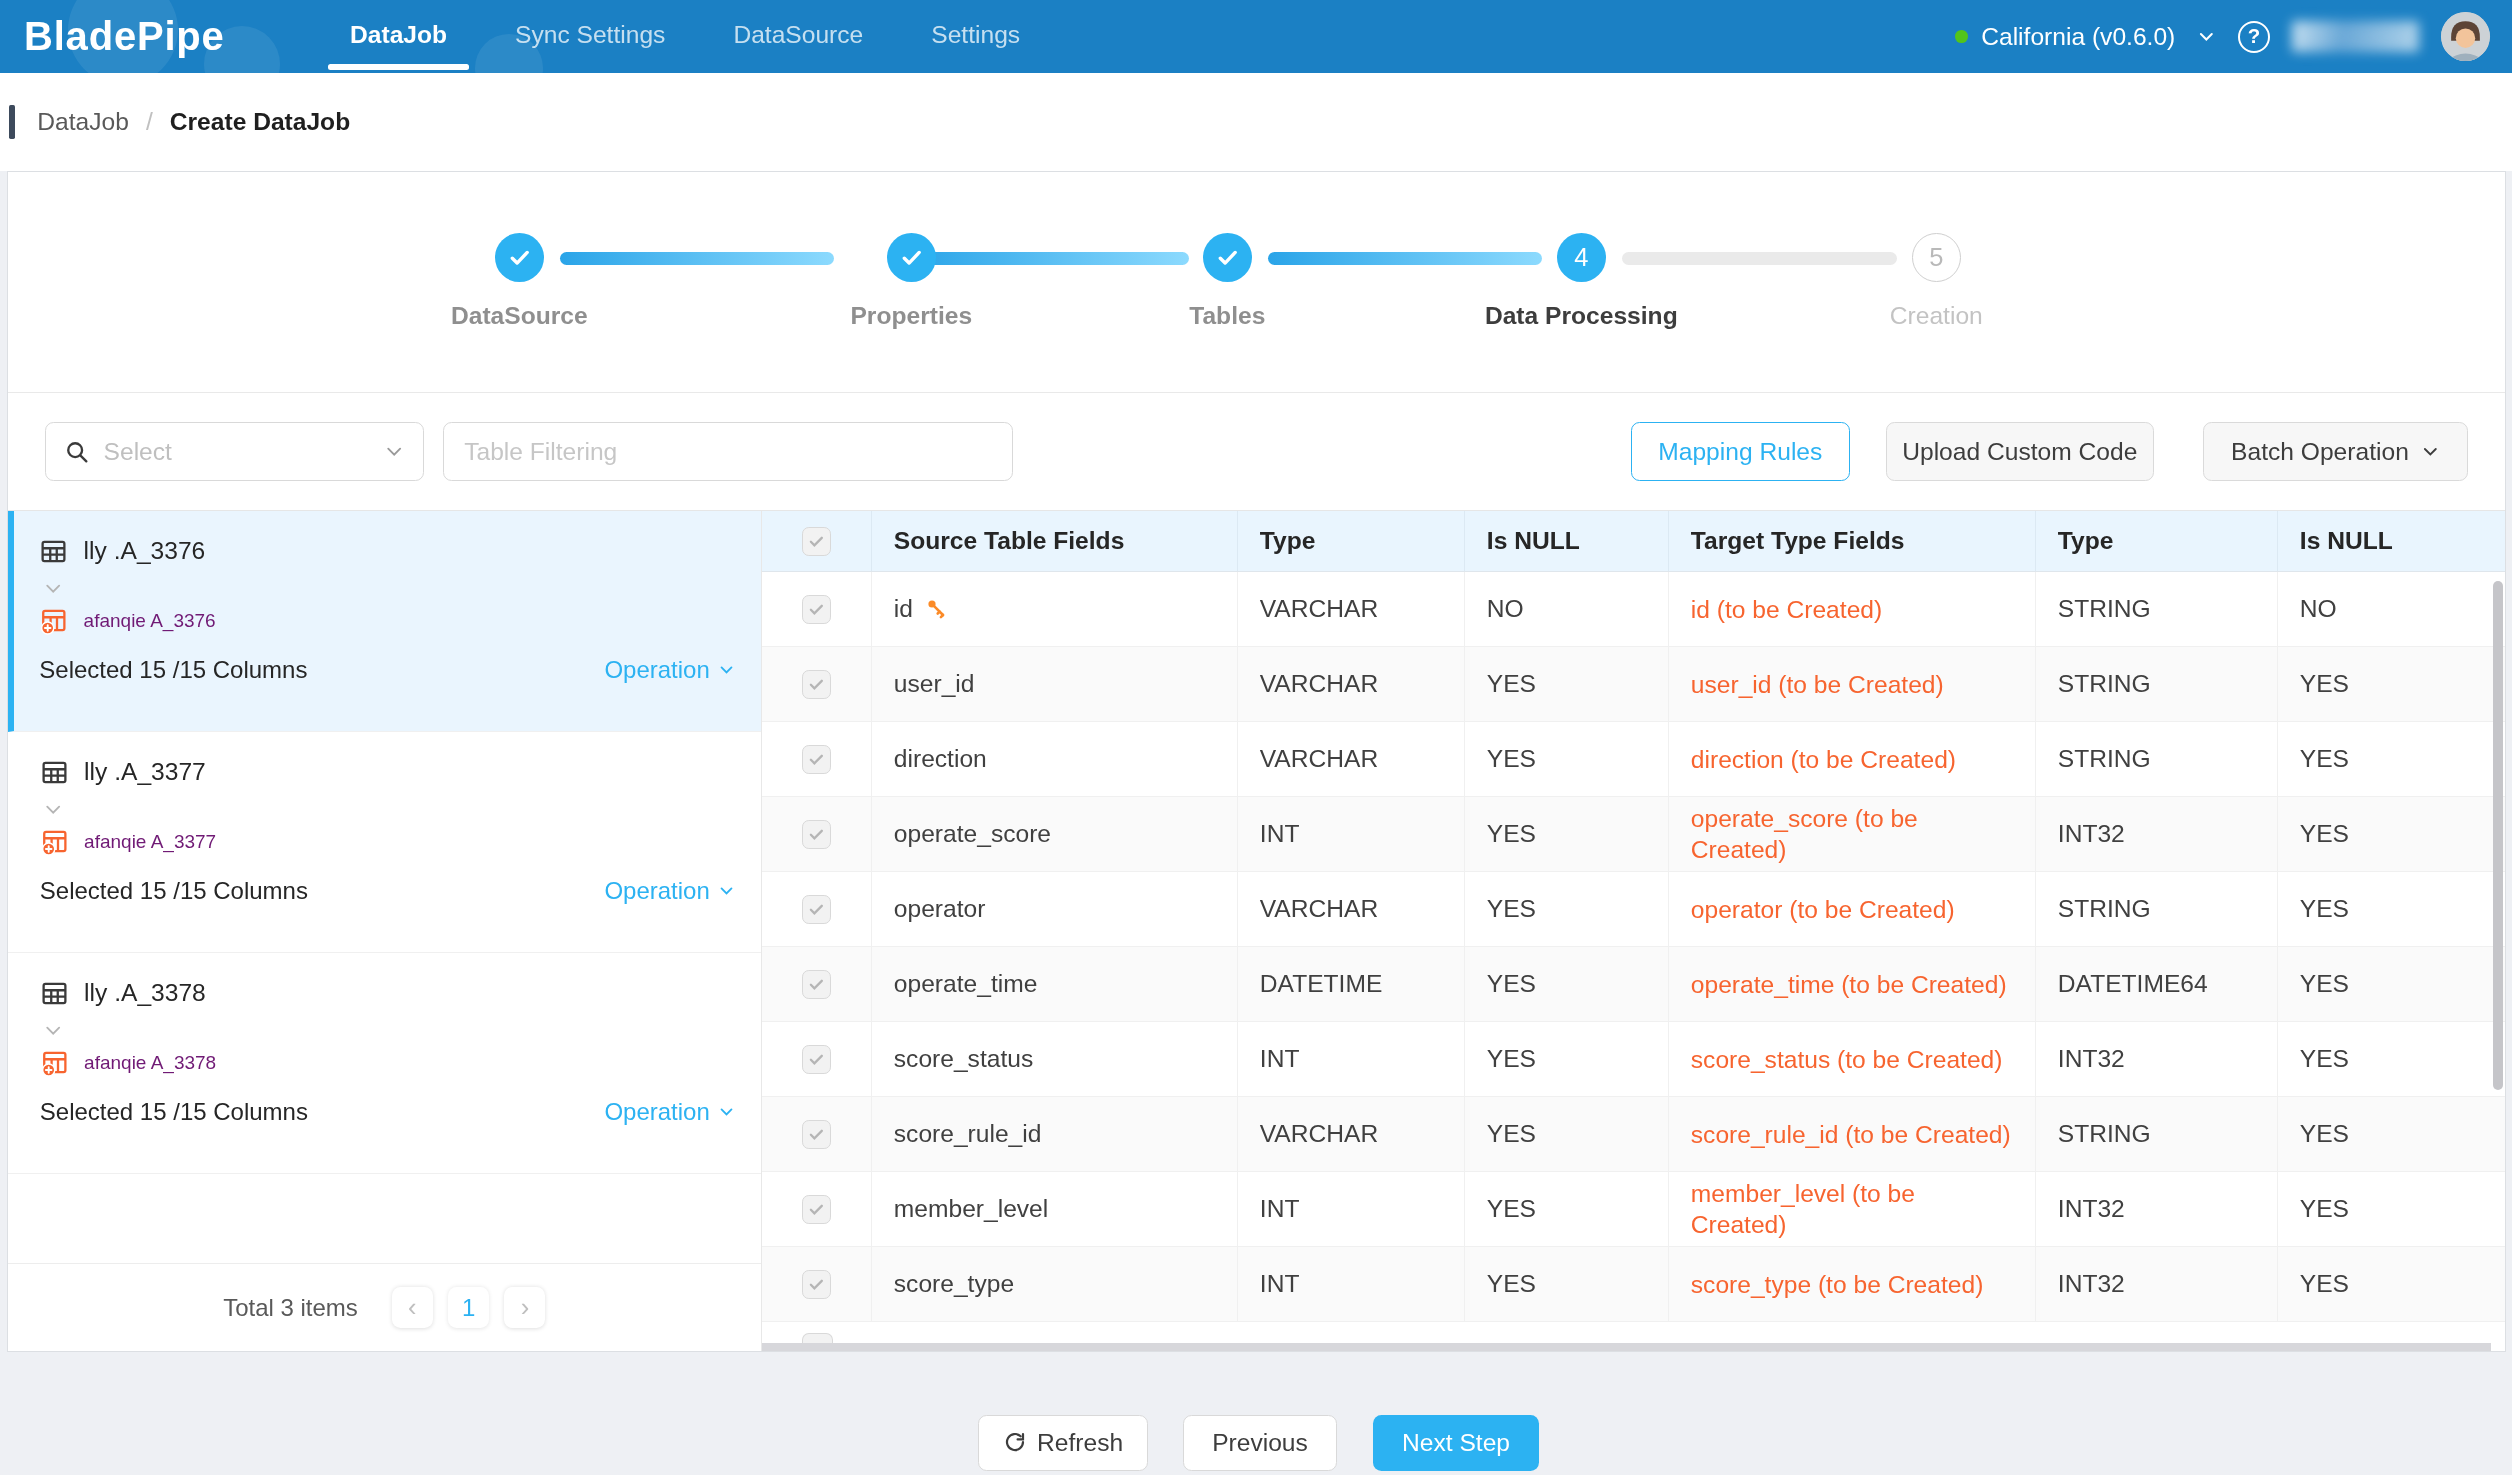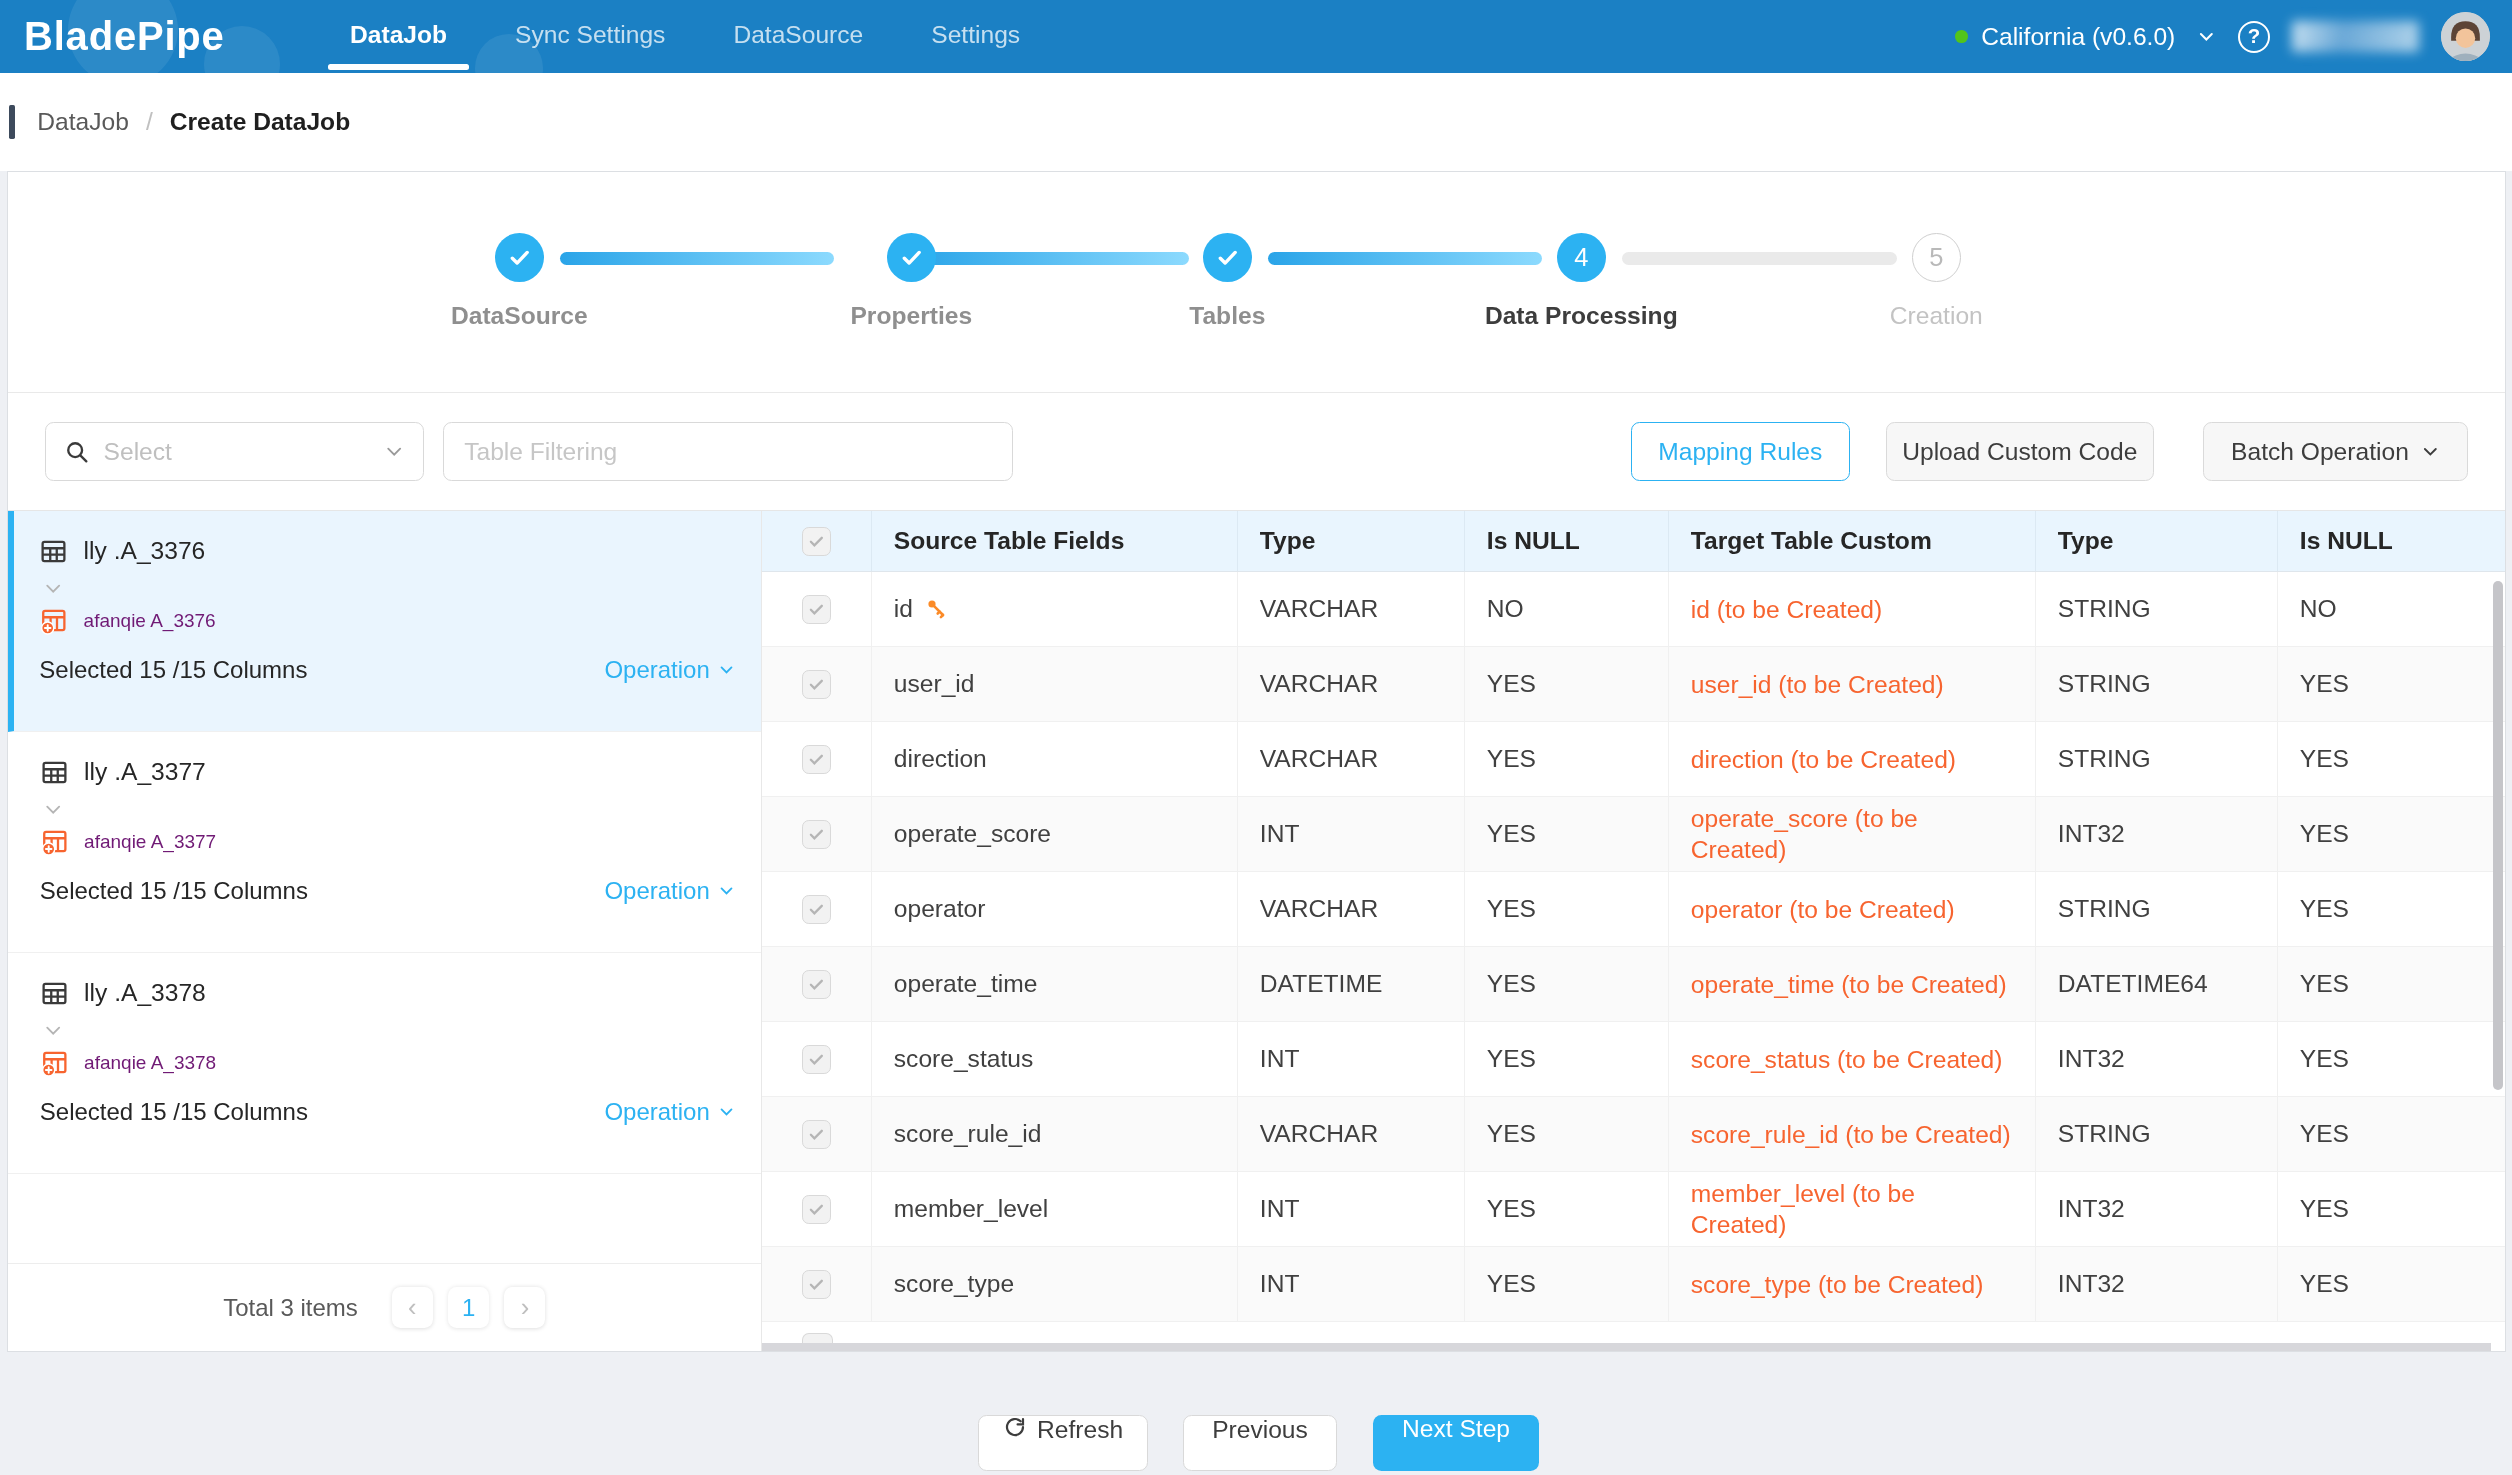--- a/index.html
+++ b/index.html
@@ -107,21 +107,21 @@
   .trow .c4 { color:#f7642f;padding-left:22px; }
   .trow .c4 span { display:block; line-height:31px; }
   .src-cell { gap:12px; }
   .checkbox { width:29px; height:29px; border:1.7px solid #d9d9d9; border-radius:6.8px; background:#f2f2f2; display:flex; align-items:center; justify-content:center; cursor:pointer; }
   .partial-row { height:24.6px; background:#fff; position:relative; }
   .partial-check { position:absolute; left:40px; top:11px; width:31px; height:15.3px; border:1.7px solid #d9d9d9; border-bottom:none; border-radius:6.8px 6.8px 0 0; background:#f2f2f2; }
   .hscroll { position:absolute; left:0; bottom:0; right:13.6px; height:8.5px; background:#d7d7db; }
   .vscroll { position:absolute; right:1.7px; top:70px; width:10.2px; height:509px; background:#c5c5c9; border-radius:5.1px; cursor:pointer; }
 
   
-  .fbtn { position:absolute; top:1415px; height:56px; border-radius:8.5px; display:flex; justify-content:center; font-size:24.6px; cursor:pointer; }
+  .fbtn { position:absolute; top:1415px; height:56px; border-radius:8.5px; display:flex; align-items:center; justify-content:center; font-size:24.6px; cursor:pointer; }
   .fbtn-refresh { left:978px; width:170px; background:#fff; border:1.7px solid #d9d9d9; color:#3d3d3d; gap:10.2px; }
   .fbtn-prev { left:1183px; width:154px; background:#fff; border:1.7px solid #d9d9d9; color:#3d3d3d; }
   .fbtn-next { left:1373px; width:166px; background:#2cb2f2; color:#fff; border:none; }
 </style>
 </head>
 <body>
 
 <header class="navbar">
   <div class="bubble" style="left:68px; top:-25.5px; width:110px; height:110px;"></div>
   <div class="bubble" style="left:204px; top:25.5px; width:76px; height:76px;"></div>
@@ -380,21 +380,21 @@
         <div class="cell c0">
           <span class="checkbox">
             <svg width="18.7" height="18.7" viewBox="0 0 24 24" fill="none" stroke="#b5b5b5" stroke-width="3" stroke-linecap="round">
                 <path d="M5 12.5l4.5 4.5L19 7.5"></path>
               </svg>
           </span>
         </div>
         <div class="cell c1">Source Table Fields</div>
         <div class="cell c2">Type</div>
         <div class="cell c3">Is NULL</div>
-        <div class="cell c4">Target Table Custom</div>
+        <div class="cell c4">Target Type Fields</div>
         <div class="cell c5">Type</div>
         <div class="cell c6">Is NULL</div>
       </div>
       <div>
   <div class="trow">
     <div class="cell c0">
       <span class="checkbox">
         <svg width="18.7" height="18.7" viewBox="0 0 24 24" fill="none" stroke="#b5b5b5" stroke-width="3" stroke-linecap="round">
                   <path d="M5 12.5l4.5 4.5L19 7.5"></path>
                 </svg>

